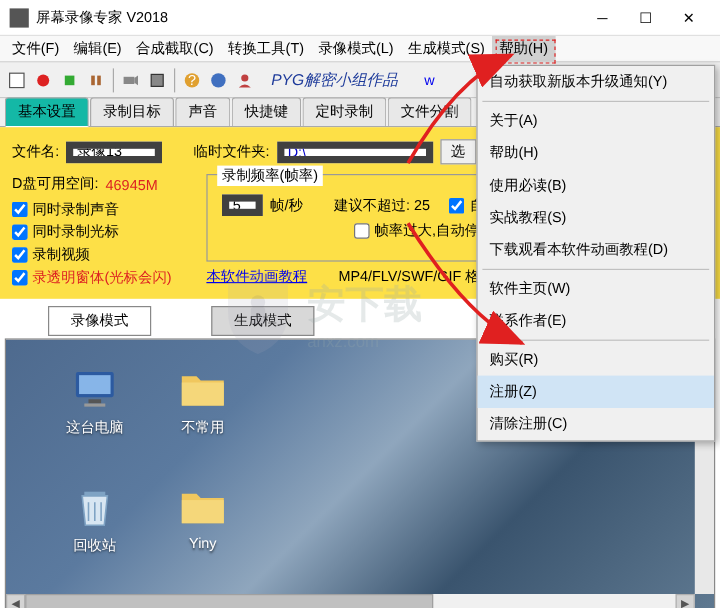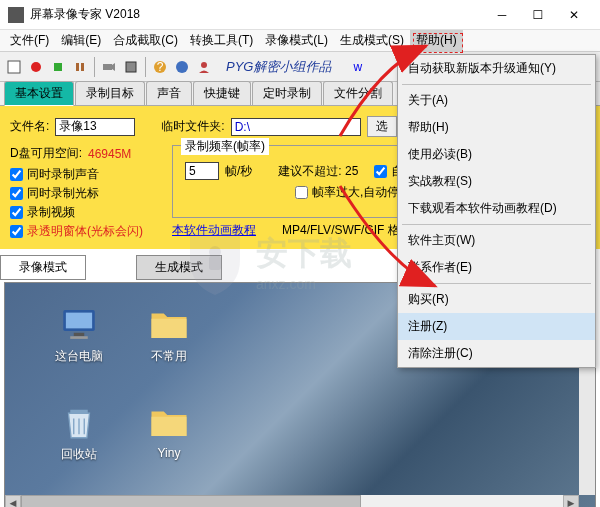--- a/index.html
+++ b/index.html
@@ -21,37 +21,37 @@
 .toolbar .watermark { color: #1d3a9a; font-style: italic; margin-left: 10px; font-size: 13px; }
 .toolbar .link { color: #0000ee; margin-left: 20px; cursor: pointer; }
 
 .tabs { height: 24px; display: flex; align-items: flex-end; padding: 2px 4px 0; background: #f0f0f0; border-bottom: 1px solid #aaa; gap: 1px; }
 .tabs .tab { padding: 3px 10px; border: 1px solid #aaa; border-bottom: none; background: #e8e8e8; cursor: pointer; border-radius: 3px 3px 0 0; }
 .tabs .tab.active { background: #14b8a6; border-bottom: 1px solid #fff; margin-bottom: -1px; }
 
 .panel { padding: 6px 10px; background: #fde047; }
 .row { display: flex; align-items: center; margin: 4px 0; gap: 6px; }
 .row label { white-space: nowrap; }
-.row input[type=text] { border: 1px solid #404040; padding: 1px 3px; height: 18px; }
+.row input[type=text] { border: 6px solid #404040; padding: 1px 3px; height: 18px; }
 .row .btn { border: 1px solid #999; background: #efefef; padding: 1px 8px; cursor: pointer; }
 .red { color: #d22; }
 .lnk { color: #0000ee; text-decoration: underline; cursor: pointer; }
 
 .fieldset { border: 1px solid #999; padding: 12px; margin: 4px 0; position: relative; }
 .fieldset .legend { position: absolute; top: -8px; left: 8px; background: #fff; padding: 0 4px; }
 
 .chk-col { display: flex; flex-direction: column; gap: 2px; }
 .chk { display: flex; align-items: center; gap: 4px; }
 .chk input { width: 13px; height: 13px; }
 
 .two-col { display: flex; gap: 12px; }
 .left-col { width: 150px; }
 .right-col { flex: 1; }
 
-.mode-tabs { display: flex; margin-top: 6px; }
+.mode-tabs { display: flex; margin-top: 6px; padding-left: 40px; }
 .mode-tabs .mtab { padding: 3px 18px; border: 1px solid #888; background: #d8d8d8; cursor: pointer; }
 .mode-tabs .mtab.active { background: #fff; }
 .mode-tabs .mtab + .mtab { margin-left: 50px; }
 
 .preview { border: 1px solid #888; height: 230px; background: linear-gradient(135deg, #4e6a8e 0%, #5b7a9f 30%, #8fa6bd 50%, #3a546e 70%, #5f7991 100%); position: relative; overflow: hidden; margin: 2px 4px; }
 .preview .desktop-icons { position: absolute; top: 20px; left: 34px; display: grid; grid-template-columns: 80px 80px; gap: 36px 10px; }
 .dicon { display: flex; flex-direction: column; align-items: center; gap: 3px; color: #fff; text-shadow: 0 1px 2px rgba(0,0,0,0.7); }
 .dicon .ic { width: 42px; height: 42px; }
 .scrollbar-h { position: absolute; bottom: 0; left: 0; right: 16px; height: 16px; background: #e8e8e8; display: flex; }
 .scrollbar-v { position: absolute; top: 0; right: 0; bottom: 16px; width: 16px; background: #e8e8e8; }

